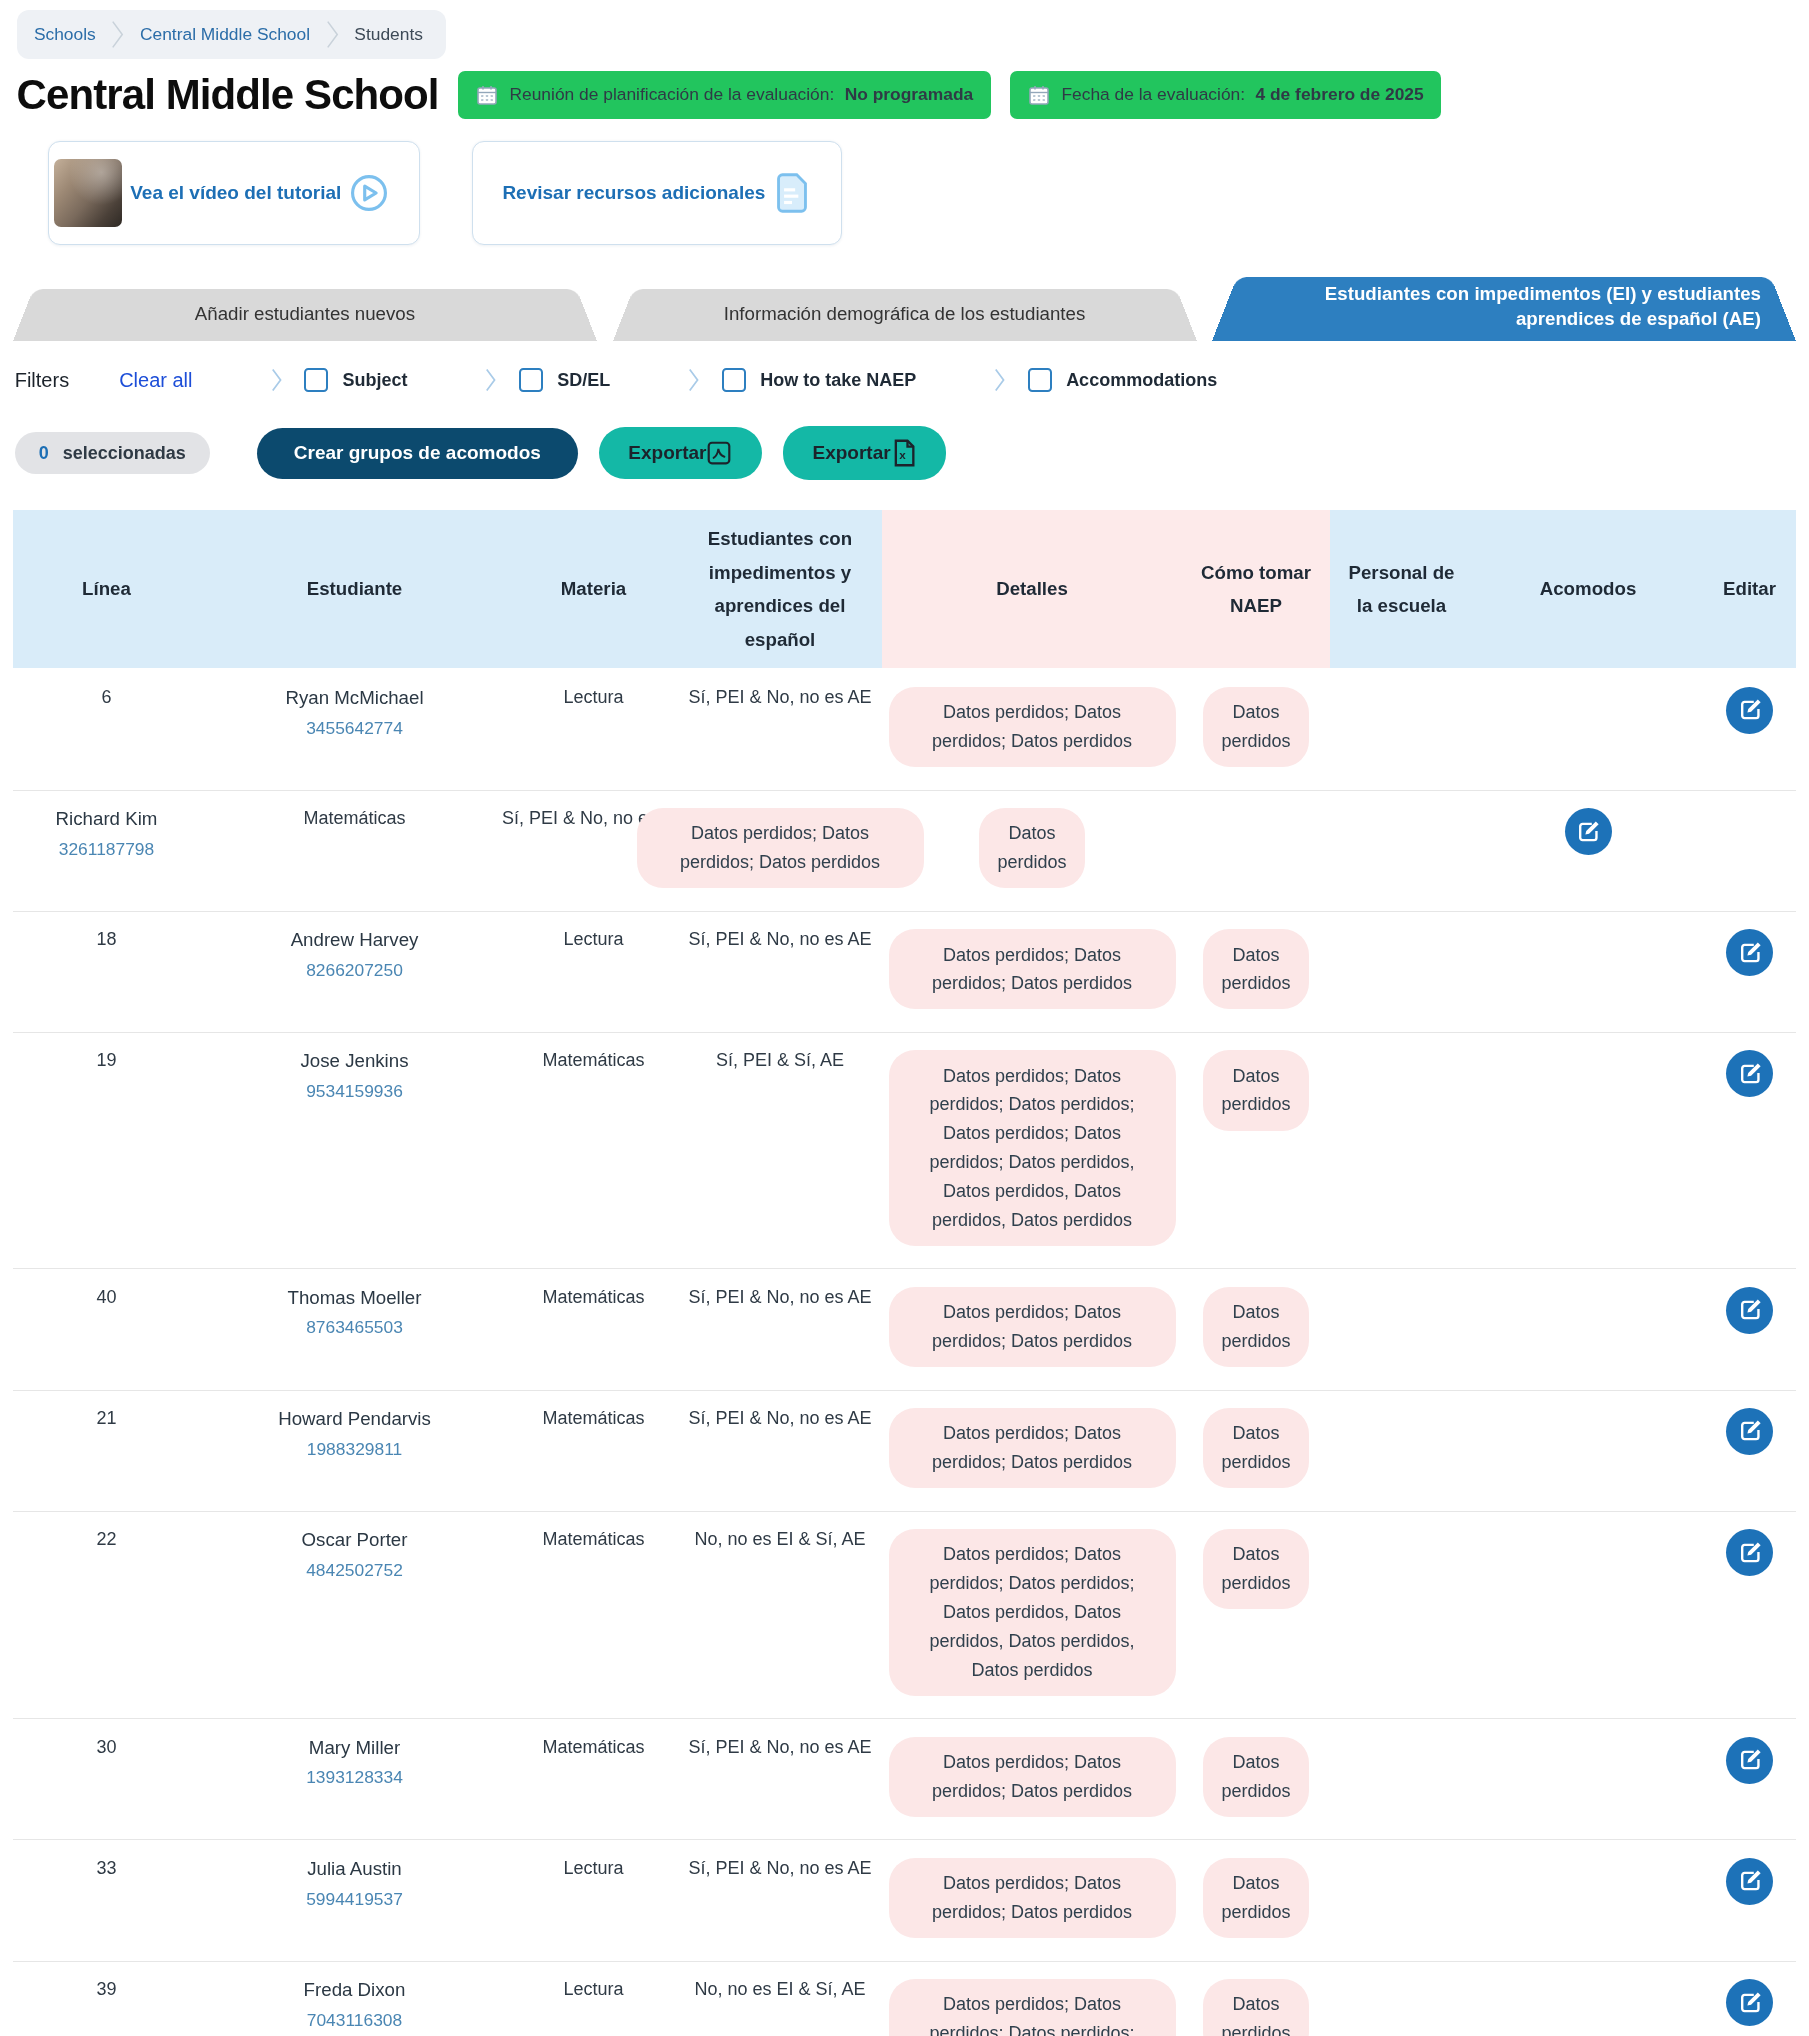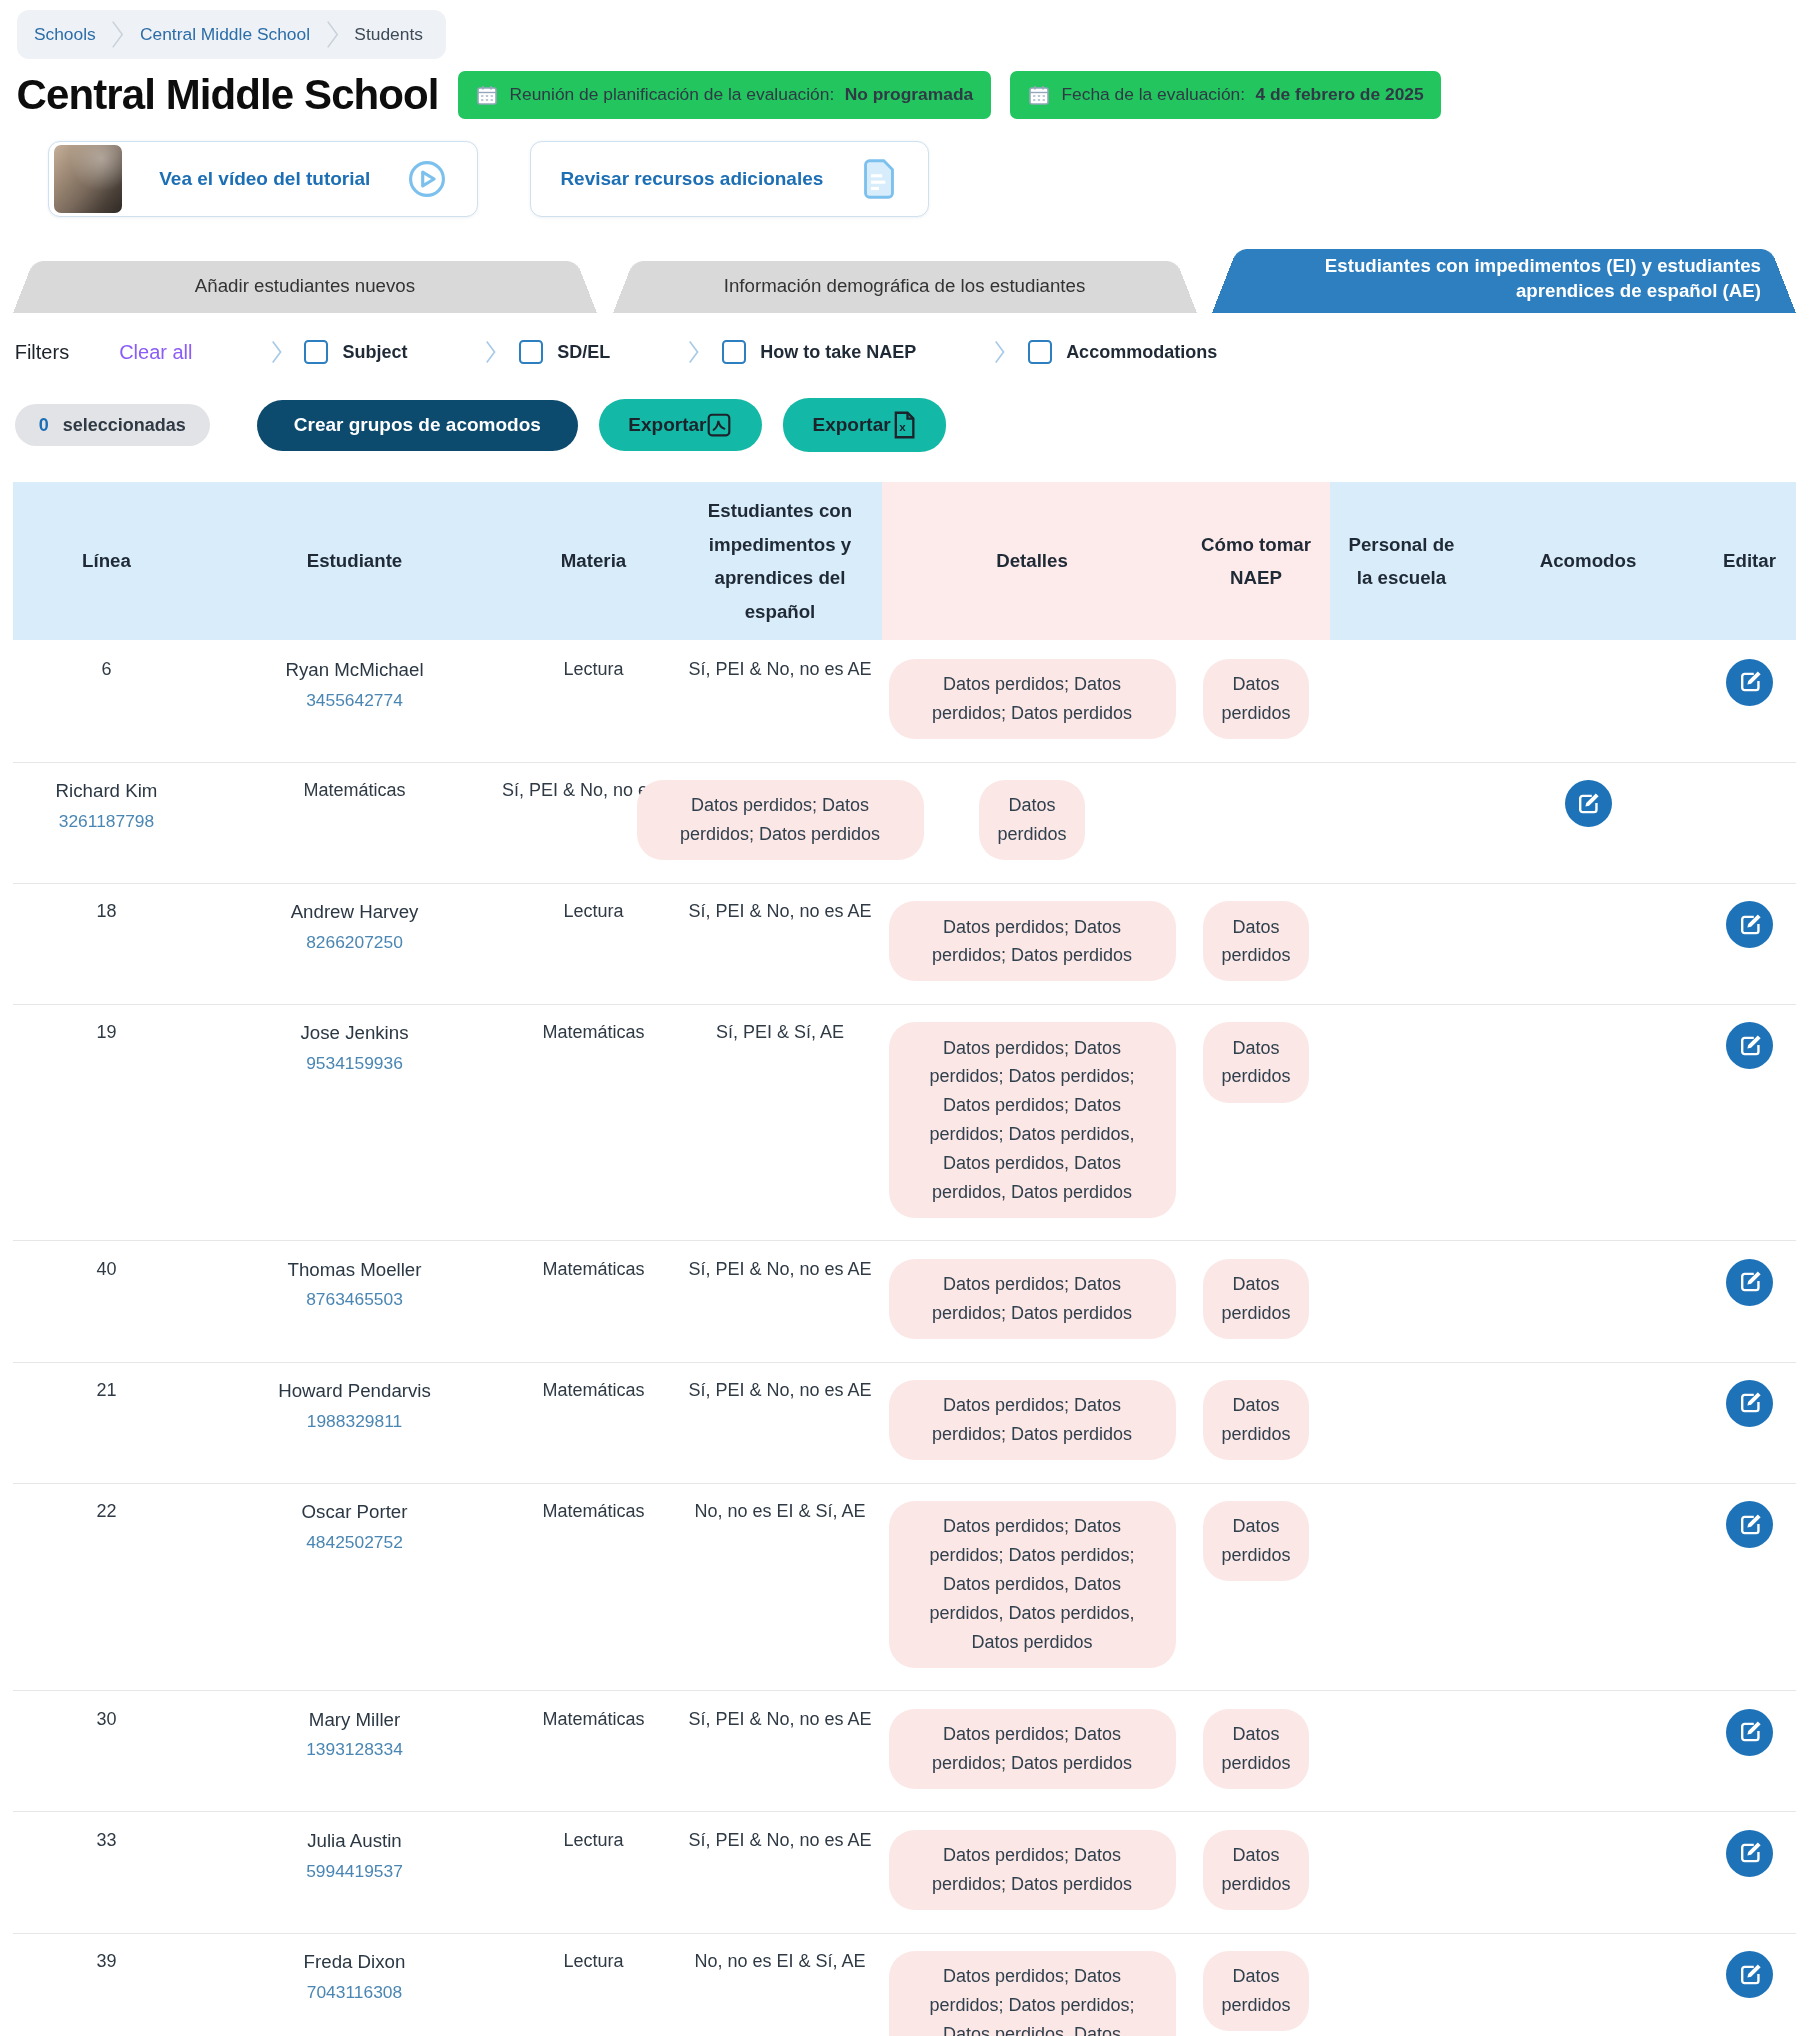--- a/index.html
+++ b/index.html
@@ -33,24 +33,24 @@
     display: inline-flex; align-items: center; gap: 10.4px;
     background: #22c55e; border-radius: 7px;
     padding: 12px 17.4px; font-size: 17.4px; color: #2f3a45;
   }
   .info-badge b { font-weight: 700; }
   .info-badge svg { display: block; }
 
   
   .cards-row { display: flex; gap: 52px; margin: 22.6px 0 0 35px; }
   .card {
-    display: flex; align-items: center; gap: 37px;
+    display: flex; align-items: center; gap: 8px;
     border: 0.9px solid #cfe0ee; border-radius: 12px;
     background: #fff; box-shadow: 0 0.9px 2.6px rgba(40,80,120,.08);
-    padding: 5.2px 29.5px 5.2px 5.2px; height: 76px; cursor: pointer;
+    padding: 5.2px 29.5px 5.2px 5.2px; height: 104px; cursor: pointer;
   }
   .card.no-thumb { padding-left: 29.5px; }
   .thumb {
     width: 68px; height: 68px; border-radius: 7px;
     background:
       radial-gradient(circle at 70% 20%, rgba(255,255,255,.35), transparent 45%),
       linear-gradient(130deg, #c4b09a 0%, #9c8874 30%, #7a6a5c 55%, #4a4038 80%, #2e2924 100%);
   }
   .card-label { color: #1d6fb5; font-weight: 700; font-size: 19px; }
   .card svg { display: block; }
@@ -69,21 +69,21 @@
   .tab-label {
     position: relative; z-index: 1; height: 100%;
     display: flex; align-items: center; justify-content: center; text-align: right;
     padding: 0 35px; font-size: 18.7px; color: #333; line-height: 1.35;
   }
   .tab.active .tab-label { color: #fff; font-weight: 700; }
 
   
   .filters-row { display: flex; align-items: center; margin: 26px 0 0 1.7px; }
   .filters-label { font-size: 20px; color: #1c232b; font-weight: 500; }
-  .clear-all { color: #8b5cf6; font-size: 20px; margin-left: 50px; cursor: pointer; }
+  .clear-all { color: #1d4ed8; font-size: 20px; margin-left: 50px; cursor: pointer; }
   .filter-sep { margin: 0 22.6px 0 78px; }
   .filter-sep svg { display: block; }
   .filter-item { display: flex; align-items: center; gap: 14px; cursor: pointer; }
   .checkbox {
     width: 24px; height: 24px; border: 2.6px solid #2d7fc0;
     border-radius: 4.3px; background: #fff; display: inline-block;
   }
   .filter-item .f-label { font-weight: 700; color: #1f2a36; font-size: 18px; }
 
   

